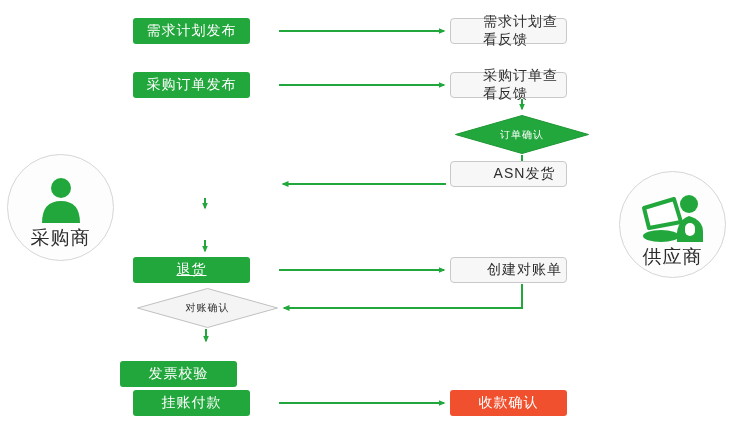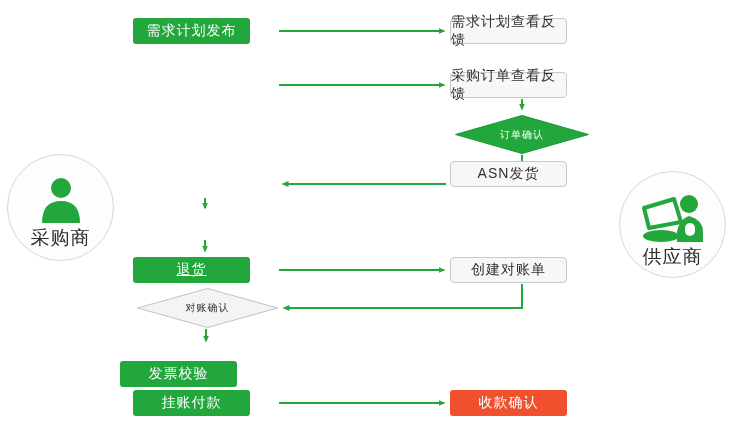--- a/index.html
+++ b/index.html
@@ -42,20 +42,21 @@
   }
   .node.green {
     background: var(--green, #22a73c);
     color: var(--text-light, #ffffff);
   }
   .node.light {
     background: var(--box-bg-light, #f7f7f7);
     border: 1px solid var(--box-border, #c9c9c9);
     color: var(--text-dark, #2e2e2e);
     border-radius: 4px;
+    padding-left: 32px;
   }
   .node.red {
     background: var(--red, #f1502e);
     color: var(--text-light, #ffffff);
   }
   .diamond {
     position: absolute;
   }
   .diamond svg {
     display: block;
@@ -149,20 +150,21 @@
       <polygon points="3,14 33,5 40,28 8,34" fill="#ffffff" class="screen" stroke="#22a73c" stroke-width="4" stroke-linejoin="round"></polygon>
       <ellipse class="fill" cx="20" cy="42" rx="18" ry="6"></ellipse>
       <circle class="fill" cx="48" cy="10" r="9"></circle>
       <path class="fill" d="M36 48 Q34 27 48 22 Q62 26 62 38 L62 48 Z"></path>
       <rect x="44" y="29" width="10" height="13" rx="5" fill="#ffffff"></rect>
     </svg>
     <div class="actor-label">供应商</div>
   </div>
 
   <div class="node green" style="left:133px; top:18px;">需求计划发布</div>
+  <div class="node green" style="left:133px; top:72px;">采购订单发布</div>
   <div class="node green" style="left:133px; top:257px;text-decoration:underline;">退货</div>
   <div class="node green" style="left:120px; top:347px;margin-top:14px;">发票校验</div>
   <div class="node green" style="left:133px; top:390px;">挂账付款</div>
 
   <div class="node light" style="left:450px; top:18px;">需求计划查看反馈</div>
   <div class="node light" style="left:450px; top:72px;">采购订单查看反馈</div>
   <div class="node light" style="left:450px; top:161px;">ASN发货</div>
   <div class="node light" style="left:450px; top:257px;font-family:Liberation Mono, monospace;">创建对账单</div>
   <div class="node red" style="left:450px; top:390px;">收款确认</div>
 

